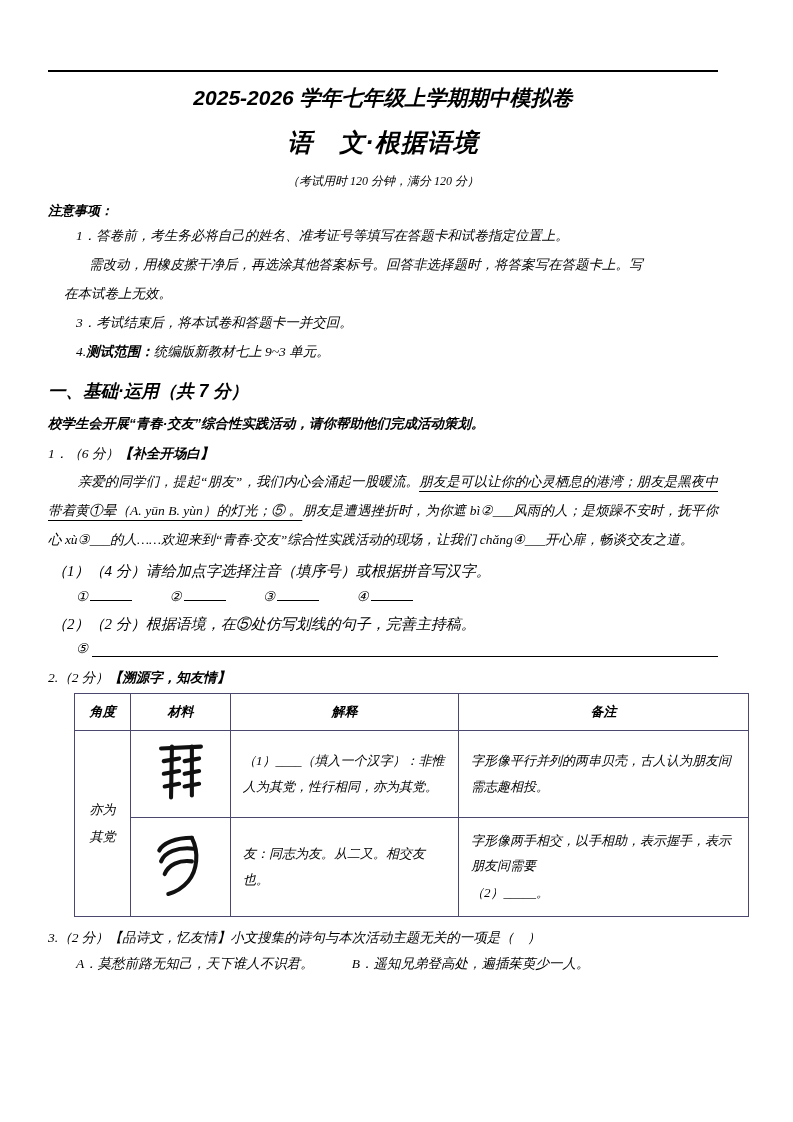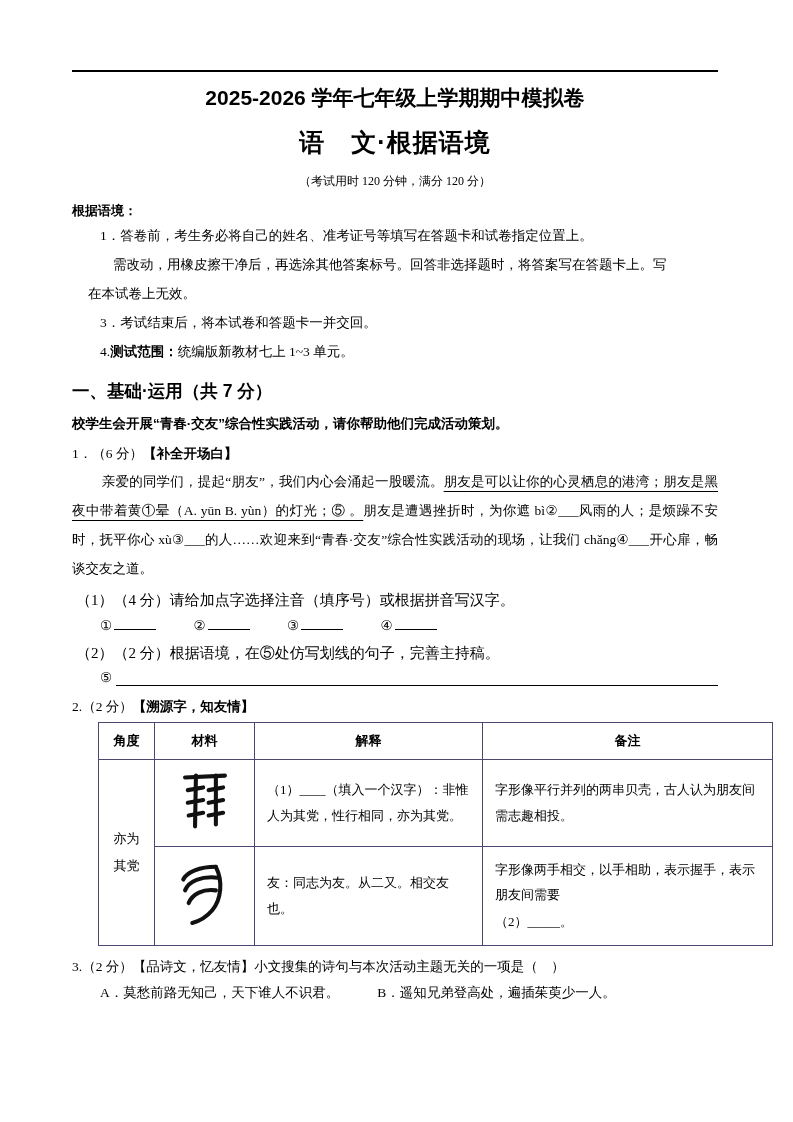--- a/index.html
+++ b/index.html
@@ -4,21 +4,21 @@
 <style>
   * { box-sizing: border-box; }
   html, body { margin: 0; padding: 0; }
   body {
     width: 793px; height: 1122px;
     background: #ffffff;
     color: #000;
     font-family: "Liberation Serif", serif;
     overflow: hidden;
   }
-  .page { padding: 70px 75px 0 72px; }
+  .page { padding: 70px 75px 0 48px; font-style: italic; }
   .top-rule { border-top: 2px solid #000; height: 0; }
   .hei { font-family: "Liberation Sans", sans-serif; }
 
   .title {
     margin: 12px 0 0 0;
     font-size: 21px; font-weight: bold; text-align: center;
     font-family: "Liberation Sans", sans-serif;
   }
   .subtitle {
     margin: 14px 0 0 0;
@@ -90,26 +90,26 @@
 <body>
 
 <div class="page">
 
   <div class="top-rule"></div>
 
   <h1 class="title">2025-2026 学年七年级上学期期中模拟卷</h1>
   <h2 class="subtitle">语　文·根据语境</h2>
   <p class="exam-info">（考试用时 120 分钟，满分 120 分）</p>
 
-  <p class="notices-heading">根据语境：</p>
+  <p class="notices-heading">注意事项：</p>
   <p class="notice ind-28">1．答卷前，考生务必将自己的姓名、准考证号等填写在答题卡和试卷指定位置上。</p>
   <p class="notice ind-41">需改动，用橡皮擦干净后，再选涂其他答案标号。回答非选择题时，将答案写在答题卡上。写</p>
   <p class="notice ind-16">在本试卷上无效。</p>
   <p class="notice ind-28">3．考试结束后，将本试卷和答题卡一并交回。</p>
-  <p class="notice ind-28"><span>4.</span><span class="hei" style="font-weight:bold">测试范围：</span><span>统编版新教材七上 1~3 单元。</span></p>
+  <p class="notice ind-28"><span>4.</span><span class="hei" style="font-weight:bold">测试范围：</span><span>统编版新教材七上 9~3 单元。</span></p>
 
   <h3 class="section-heading">一、基础·运用（共 7 分）</h3>
   <p class="intro">校学生会开展“青春·交友”综合性实践活动，请你帮助他们完成活动策划。</p>
 
   <p class="q-label"><span>1．（6 分）</span><span class="tag">【补全开场白】</span></p>
 
   <p class="passage"><span>亲爱的同学们，提起“朋友”，我们内心会涌起一股暖流。</span><span class="u">朋友是可以让你的心灵栖息的港湾；朋友是黑夜中带着黄①晕（A. yūn B. yùn）的灯光；⑤ 。</span><span>朋友是遭遇挫折时，为你遮 bì②___风雨的人；是烦躁不安时，抚平你心 xù③___的人……欢迎来到“青春·交友”综合性实践活动的现场，让我们 chǎng④___开心扉，畅谈交友之道。</span></p>
 
   <p class="sub-label ind-14">（1）（4 分）请给加点字选择注音（填序号）或根据拼音写汉字。</p>
 

